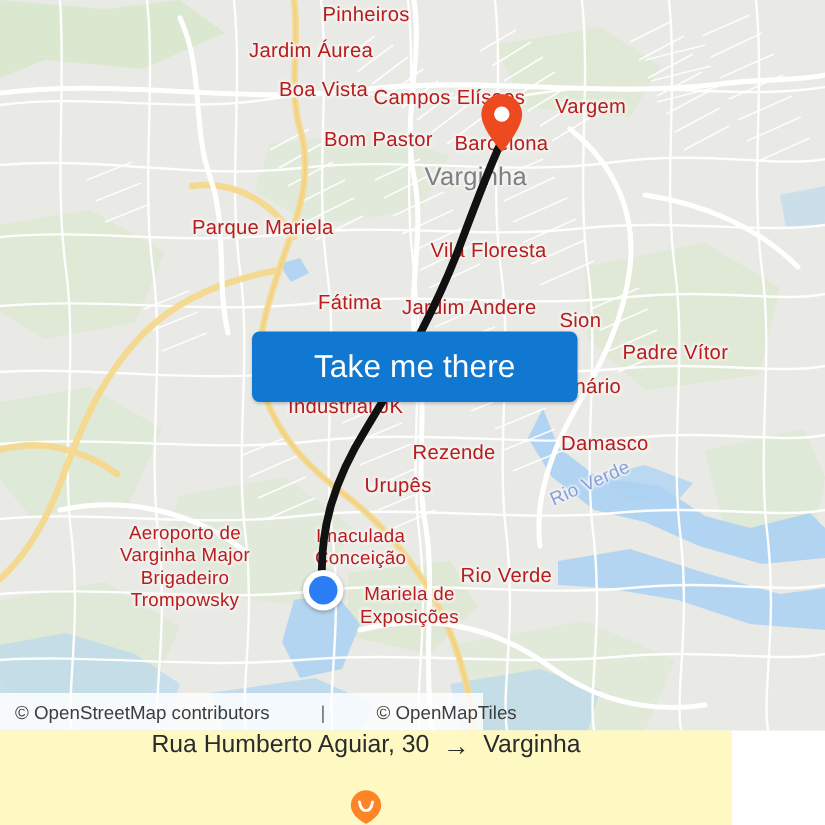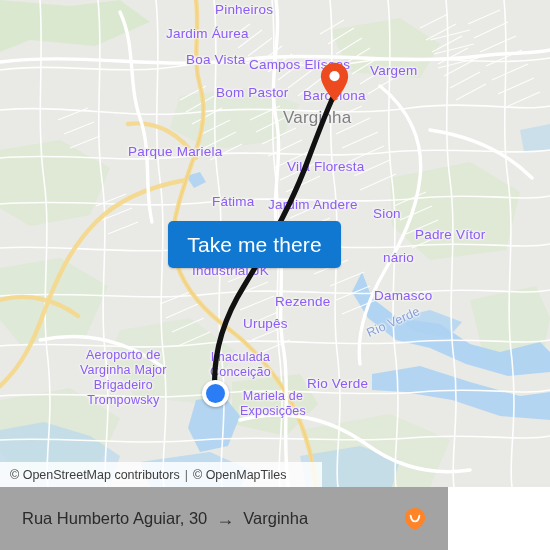--- a/index.html
+++ b/index.html
@@ -28,21 +28,21 @@
     background: #e9eae5;
   }
   #map-svg {
     position: absolute;
     left: 0;
     top: 0;
     display: block;
   }
   .maplabel {
     position: absolute;
-    color: #8b5cf6;
+    color: #b91c1c;
     font-family: "Liberation Sans", sans-serif;
     font-size: 12.5px;
     letter-spacing: .2px;
     white-space: nowrap;
     text-shadow:
        1.3px 0 1.6px #f2f2f0, -1.3px 0 1.6px #f2f2f0,
        0 1.3px 1.6px #f2f2f0, 0 -1.3px 1.6px #f2f2f0,
        1px 1px 1.6px #f2f2f0, -1px -1px 1.6px #f2f2f0;
     pointer-events: none;
   }
@@ -79,21 +79,21 @@
     left: 4px; top: 4px;
     width: 19px; height: 19px;
     border-radius: 50%;
     background: #2a7df4;
   }
   
   #cta {
     position: absolute;
     left: 168px;
     top: 221px;
-    width: 173px;
+    width: 217px;
     height: 47px;
     background: #1078d0;
     border: 0;
     border-radius: 5px;
     color: #ffffff;
     font-family: "Liberation Sans", sans-serif;
     font-size: 21px;
     letter-spacing: .1px;
     cursor: pointer;
     display: flex;
@@ -114,28 +114,29 @@
     font-size: 12.5px;
     color: #3d3d3d;
     white-space: nowrap;
   }
   #attribution .sep { margin: 0 5px; color: #6a6a6a; }
   
   #footer {
     position: absolute;
     left: 0;
     top: 487px;
-    width: 448px;
+    width: 488px;
     height: 63px;
-    background: #a3a3a3;
+    background: #fef9c3;
     display: flex;
     align-items: center;
     justify-content: space-between;
     padding: 0 22px;
     box-sizing: border-box;
+    flex-direction: column;
   }
   #trip {
     display: flex;
     align-items: center;
     font-size: 16.5px;
     color: #2b2b2b;
     white-space: nowrap;
   }
   #trip .arrow {
     margin: 0 9px;
@@ -318,21 +319,21 @@
         <path d="M14.5,0.8 C6.9,0.8 0.9,6.8 0.9,14.4 C0.9,24.2 14.5,39.2 14.5,39.2
                  C14.5,39.2 28.1,24.2 28.1,14.4 C28.1,6.8 22.1,0.8 14.5,0.8 Z" fill="#ee4a1f"></path>
         <circle cx="14.5" cy="14.1" r="5.1" fill="#ffffff"></circle>
       </svg>
     </div>
 
     <div id="origin-dot"></div>
 
     <button id="cta">Take me there</button>
 
-    <div id="attribution" style="width: 300px;">
+    <div id="attribution" style="width: 300px; gap: 29px;">
       <span>© OpenStreetMap contributors</span>
       <span class="sep">|</span>
       <span>© OpenMapTiles</span>
     </div>
   </div>
 
   <div id="footer">
     <div id="trip">
       <span>Rua Humberto Aguiar, 30</span>
       <span class="arrow">→</span>

